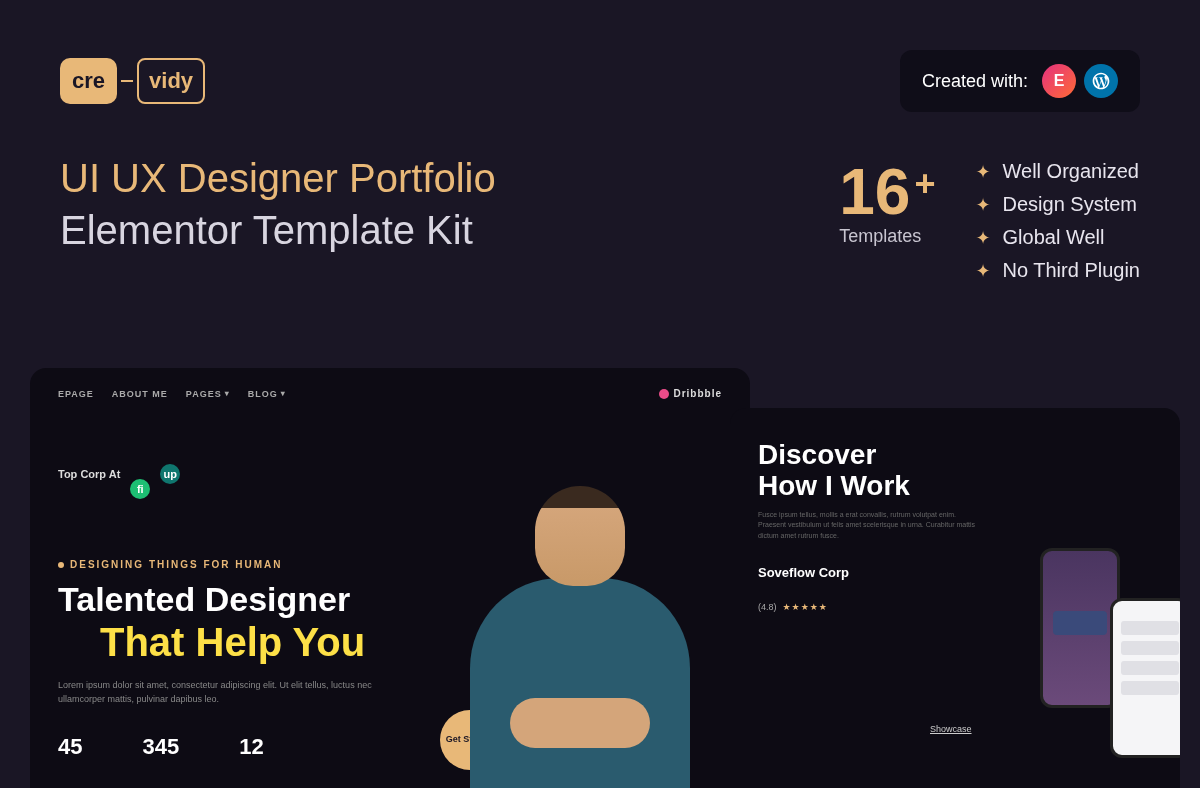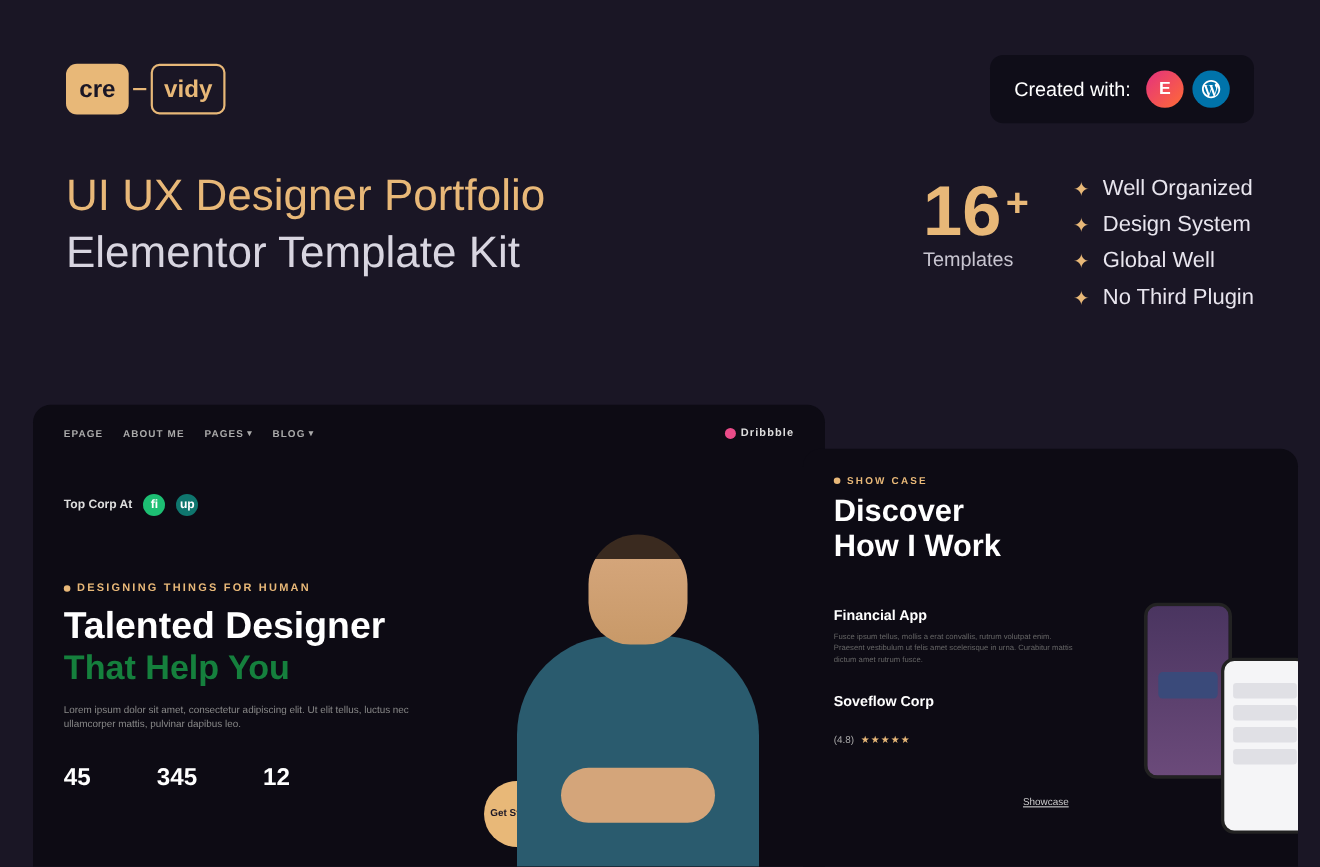--- a/index.html
+++ b/index.html
@@ -197,37 +197,37 @@
   gap: 10px;
   font-size: 11px;
   color: #ddd;
   font-weight: 600;
 }
 .rated-icon {
   width: 20px; height: 20px; border-radius: 50%;
   display: flex; align-items: center; justify-content: center;
   font-size: 11px; font-weight: bold; color: #fff;
 }
-.fiverr { background: #1dbf73; }
+.fiverr { background: #1dbf73; margin-top: 30px; }
 .upwork { background: #0f766e; }
 
 .eyebrow {
   margin-top: 60px;
   font-size: 10px;
   letter-spacing: 2px;
   color: #e8b878;
   font-weight: 600;
   display: flex;
   align-items: center;
   gap: 6px;
 }
 .eyebrow-dot { width: 6px; height: 6px; background: #e8b878; border-radius: 50%; display: inline-block; }
 
 .hero-h1 { font-size: 34px; font-weight: 700; color: #fff; margin-top: 10px; line-height: 1.15; }
-.hero-h2 { font-size: 31px; font-weight: 700; color: #15803d; line-height: 1.15; }
+.hero-h2 { font-size: 40px; font-weight: 700; color: #fde047; line-height: 1.15; margin-left: 42px; }
 .hero-desc { font-size: 9px; color: #888; margin-top: 14px; max-width: 360px; line-height: 1.5; }
 
 .stats-row {
   display: flex;
   gap: 60px;
   margin-top: 28px;
 }
 .stat-num { font-size: 22px; font-weight: 700; color: #fff; }
 
 .get-started {
@@ -465,28 +465,23 @@
     <div class="get-started">Get Started</div>
 
     <div class="person">
       <div class="person-body"></div>
       <div class="person-arms"></div>
       <div class="person-head"></div>
     </div>
   </div>
 
   <div class="preview-right">
-    <div class="pr-eyebrow">
-      <span class="eyebrow-dot"></span>
-      <span>SHOW CASE</span>
-    </div>
     <div class="pr-h1">Discover</div>
     <div class="pr-h2">How I Work</div>
 
-    <div class="pr-section-title" style="margin-top:40px">Financial App</div>
     <div class="pr-desc">Fusce ipsum tellus, mollis a erat convallis, rutrum volutpat enim. Praesent vestibulum ut felis amet scelerisque in urna. Curabitur mattis dictum amet rutrum fusce.</div>
 
     <div class="pr-section-title" style="margin-top:24px">Soveflow Corp</div>
 
     <div class="pr-rating">
       <span class="pr-rating-num">(4.8)</span>
       <span class="stars">★★★★★</span>
     </div>
     <span class="showcase-link">Showcase</span>
 

